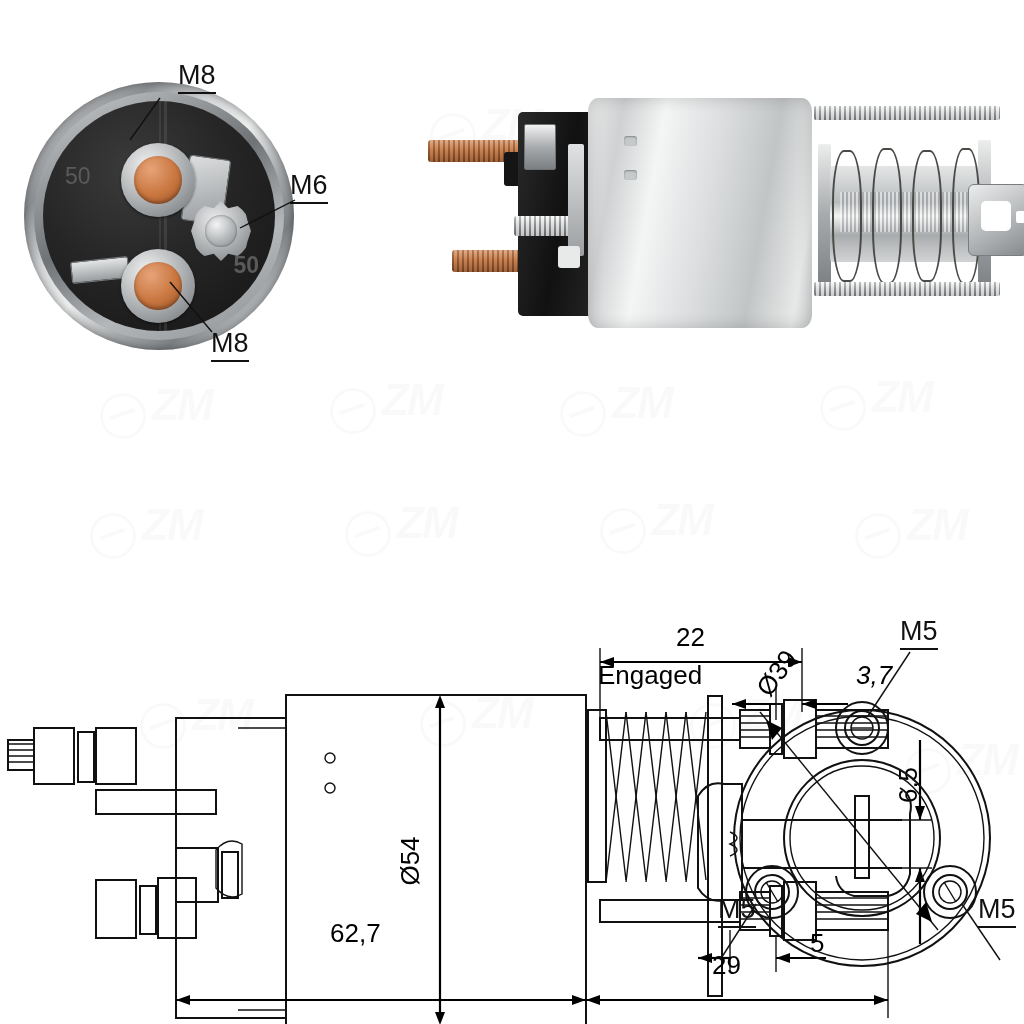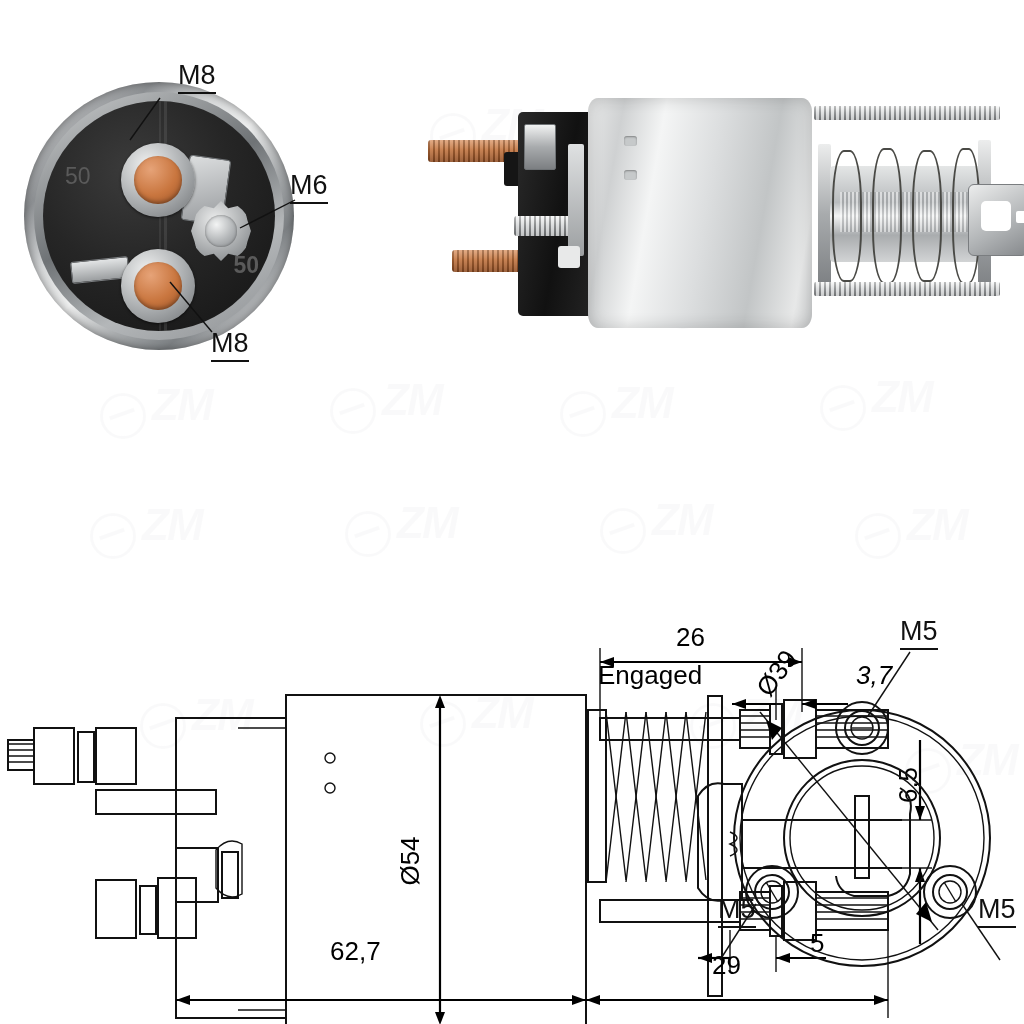--- a/index.html
+++ b/index.html
@@ -250,21 +250,21 @@
 
       <g>
         <line class="ln-thin" x1="176" y1="338" x2="176" y2="418"></line>
         <line class="ln-h" x1="176" y1="400" x2="586" y2="400"></line>
         <polygon points="176,400 190,395 190,405" fill="#000"></polygon>
         <polygon points="586,400 572,395 572,405" fill="#000"></polygon>
       </g>
     </svg>
 
     <span class="dim vert" style="left:385px;top:248px;transform:rotate(-90deg);">Ø54</span>
-    <span class="dim" style="left:330px;top:338px;">62,7</span>
+    <span class="dim" style="left:330px;top:320px;">62,7</span>
 
     <svg style="position:absolute;left:580px;top:0;width:360px;height:424px;">
 
       <g>
         <path class="ln" d="M8 110 h18 v172 H8 z"></path>
         <path class="ln-thin" d="M26 112 l20 168 M46 112 l20 168 M66 112 l20 168 M86 112 l20 168 M106 112 l20 168"></path>
         <path class="ln-thin" d="M26 282 l20 -170 M46 282 l20 -170 M66 282 l20 -170 M86 282 l20 -170 M106 282 l20 -170"></path>
         <path class="ln" d="M128 96 h14 v300 h-14 z"></path>
       </g>
 
@@ -329,21 +329,21 @@
       </g>
 
       <g>
         <line class="ln-thin" x1="308" y1="330" x2="308" y2="418"></line>
         <line class="ln-h" x1="6" y1="400" x2="308" y2="400"></line>
         <polygon points="6,400 20,395 20,405" fill="#000"></polygon>
         <polygon points="308,400 294,395 294,405" fill="#000"></polygon>
       </g>
     </svg>
 
-    <span class="dim" style="left:676px;top:24px;">26</span>
+    <span class="dim" style="left:676px;top:24px;">22</span>
     <span class="dim" style="left:598px;top:62px;">Engaged</span>
     <span class="dim" style="left:856px;top:62px;font-style:italic;">3,7</span>
     <span class="dim vert" style="left:890px;top:172px;transform:rotate(-90deg);">6,5</span>
     <span class="dim" style="left:810px;top:330px;">5</span>
     <span class="dim" style="left:712px;top:352px;">29</span>
 
     <svg style="position:absolute;left:700px;top:0;width:324px;height:424px;">
       <g>
         <circle class="ln" cx="162" cy="238" r="128"></circle>
         <circle class="ln-thin" cx="162" cy="238" r="122"></circle>

